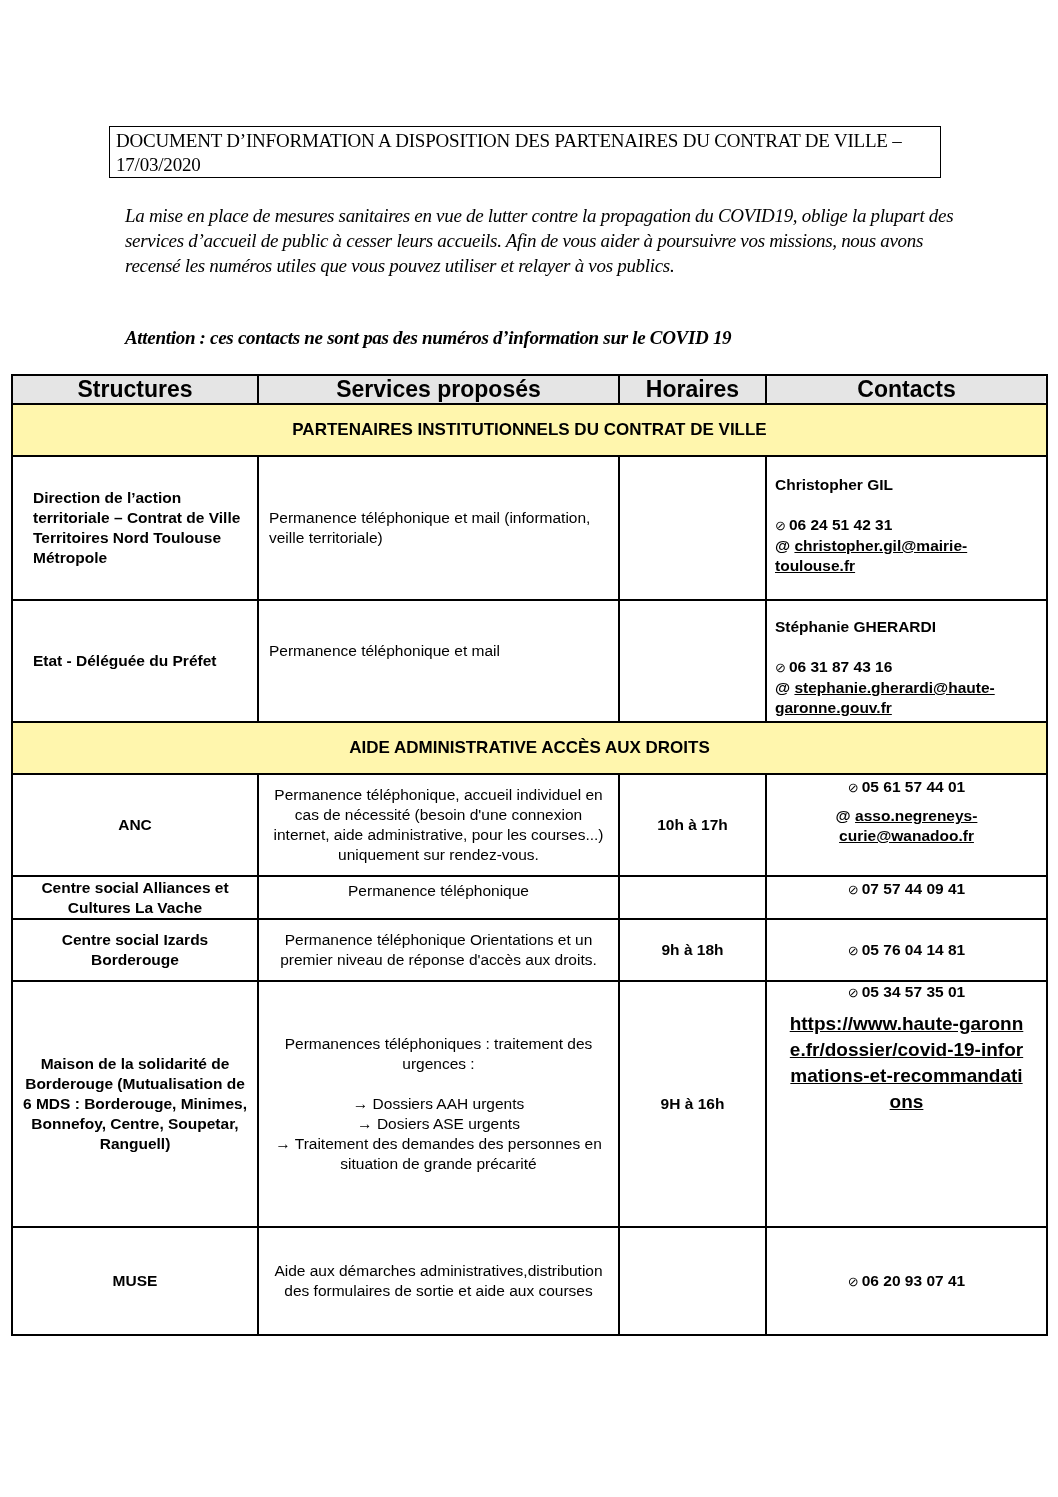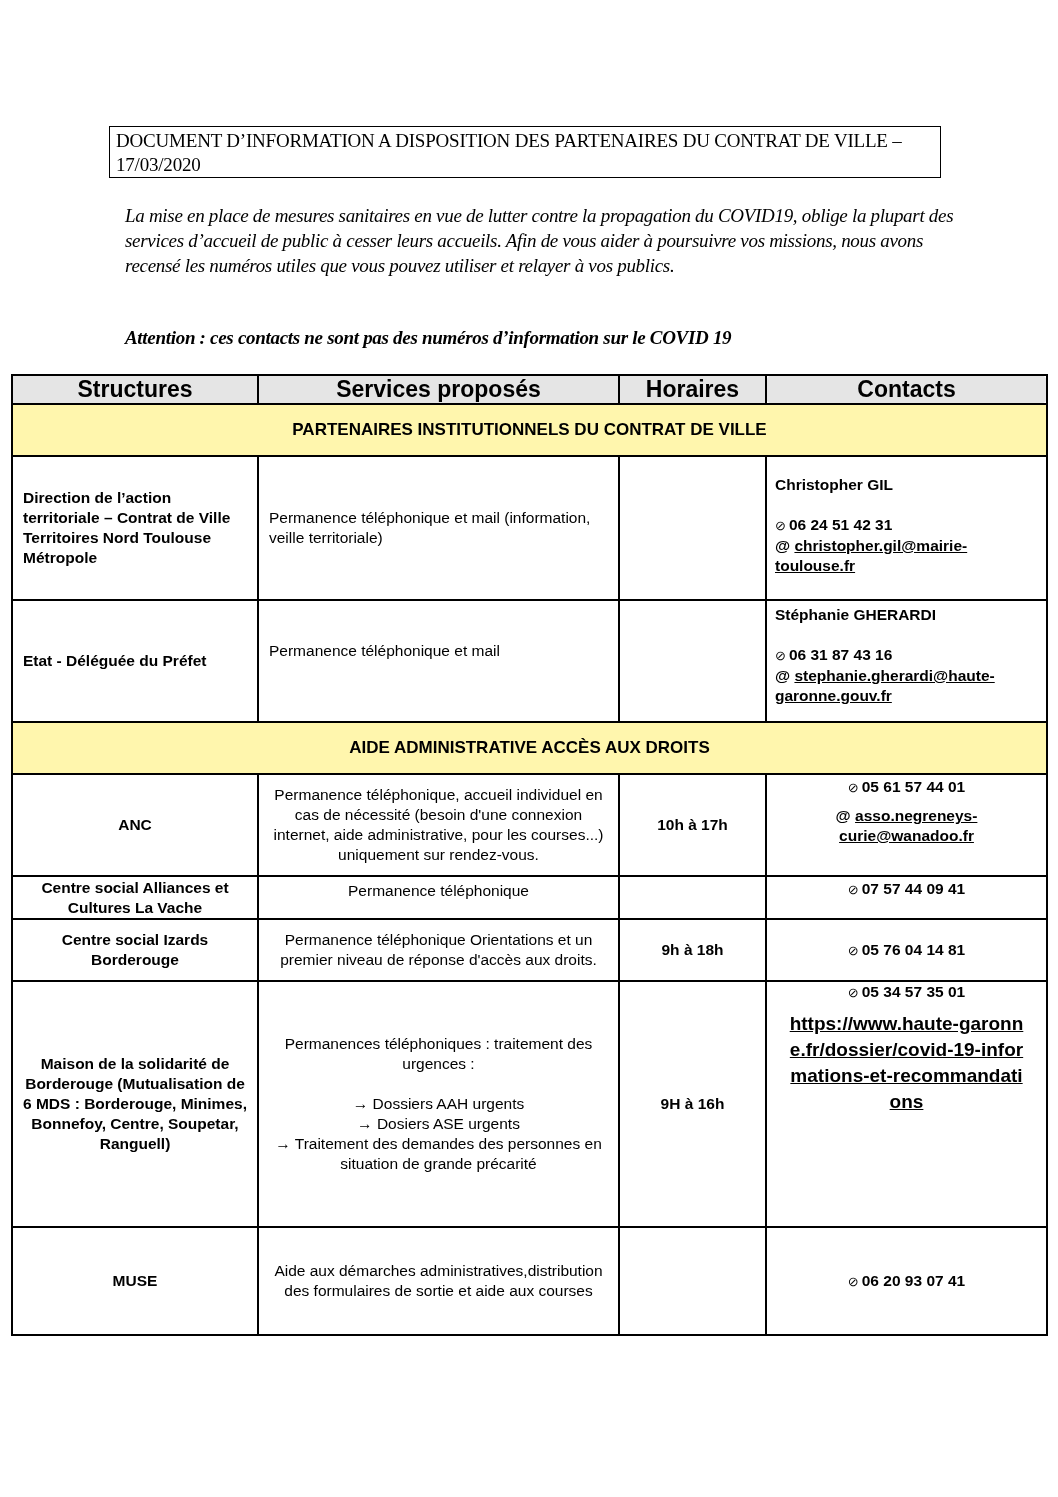--- a/index.html
+++ b/index.html
@@ -31,21 +31,21 @@
     border-width:1px 1px 1px 1px; border-color:#333;
   }
   tr.hdr-row th:first-child { border-left:2px solid #000; }
   tr.hdr-row th:last-child { border-right:2px solid #000;border-radius:7px; }
   tr.hdr-row th { border-top:2px solid #000; }
   td.band {
     background:#fff6ad; text-align:center; font-weight:bold; font-size:17px; height:52px;
   }
   td.band.strong { background:#fef28a; }
   td.struct { font-weight:bold; font-size:15.5px; line-height:20px; }
-  td.struct.left { text-align:left; padding-left:10px; }
+  td.struct.left { text-align:left; padding-left:20px; }
   td.struct.center { text-align:center; }
   td.service { font-size:15.5px; line-height:20px; }
   td.service.center { text-align:center; }
   td.service.left { text-align:left; padding-left:10px; }
   td.hours { text-align:center; font-weight:bold; font-size:15.5px; }
   td.contact { font-weight:bold; font-size:15.5px; line-height:20px; }
   td.contact.left { text-align:left; padding-left:8px; vertical-align:top; }
   td.contact.center { text-align:center; }
   .email { text-decoration:underline; }
   .gap { height:20px; }
@@ -85,21 +85,21 @@
       <div>Christopher GIL</div>
       <div class="gap"></div>
       <div><span class="phone-icon">⊘</span><span>06 24 51 42 31</span></div>
       <div><span>@</span> <span class="email">christopher.gil@mairie-toulouse.fr</span></div>
     </td>
   </tr>
   <tr style="height:122px">
     <td class="struct left">Etat - Déléguée du Préfet</td>
     <td class="service left" style="vertical-align:middle; padding-bottom:20px">Permanence téléphonique et mail</td>
     <td class="hours"></td>
-    <td class="contact left" style="padding-top:4px">
+    <td class="contact left" style="padding-top:16px">
       <div>Stéphanie GHERARDI</div>
       <div class="gap"></div>
       <div><span class="phone-icon">⊘</span><span>06 31 87 43 16</span></div>
       <div><span>@</span> <span class="email">stephanie.gherardi@haute-garonne.gouv.fr</span></div>
     </td>
   </tr>
 
   <tr>
     <td class="band" colspan="4">AIDE ADMINISTRATIVE ACCÈS AUX DROITS</td>
   </tr>

